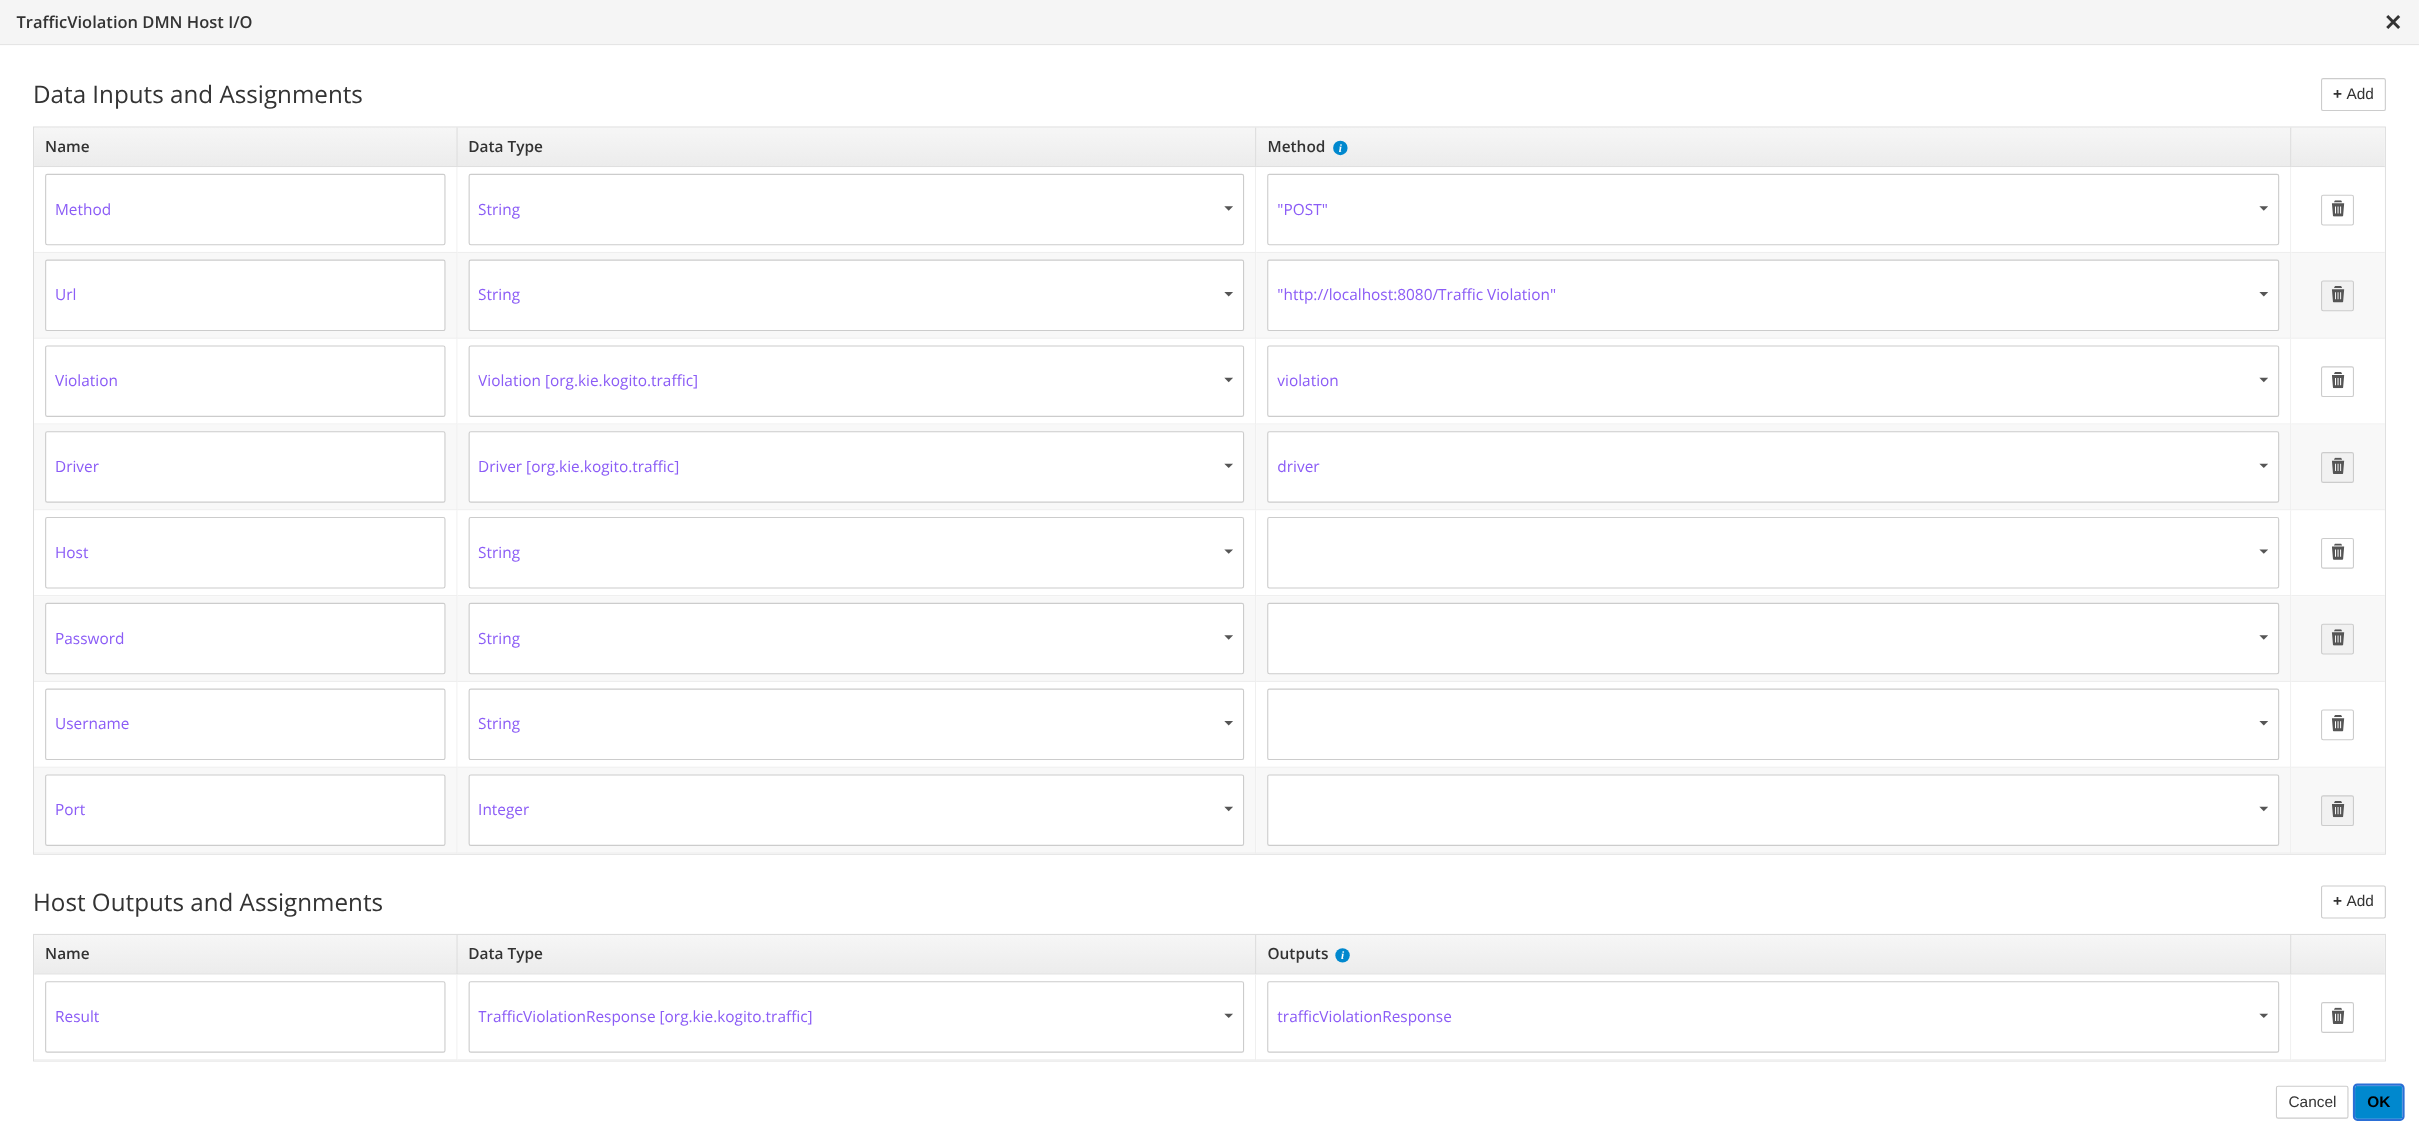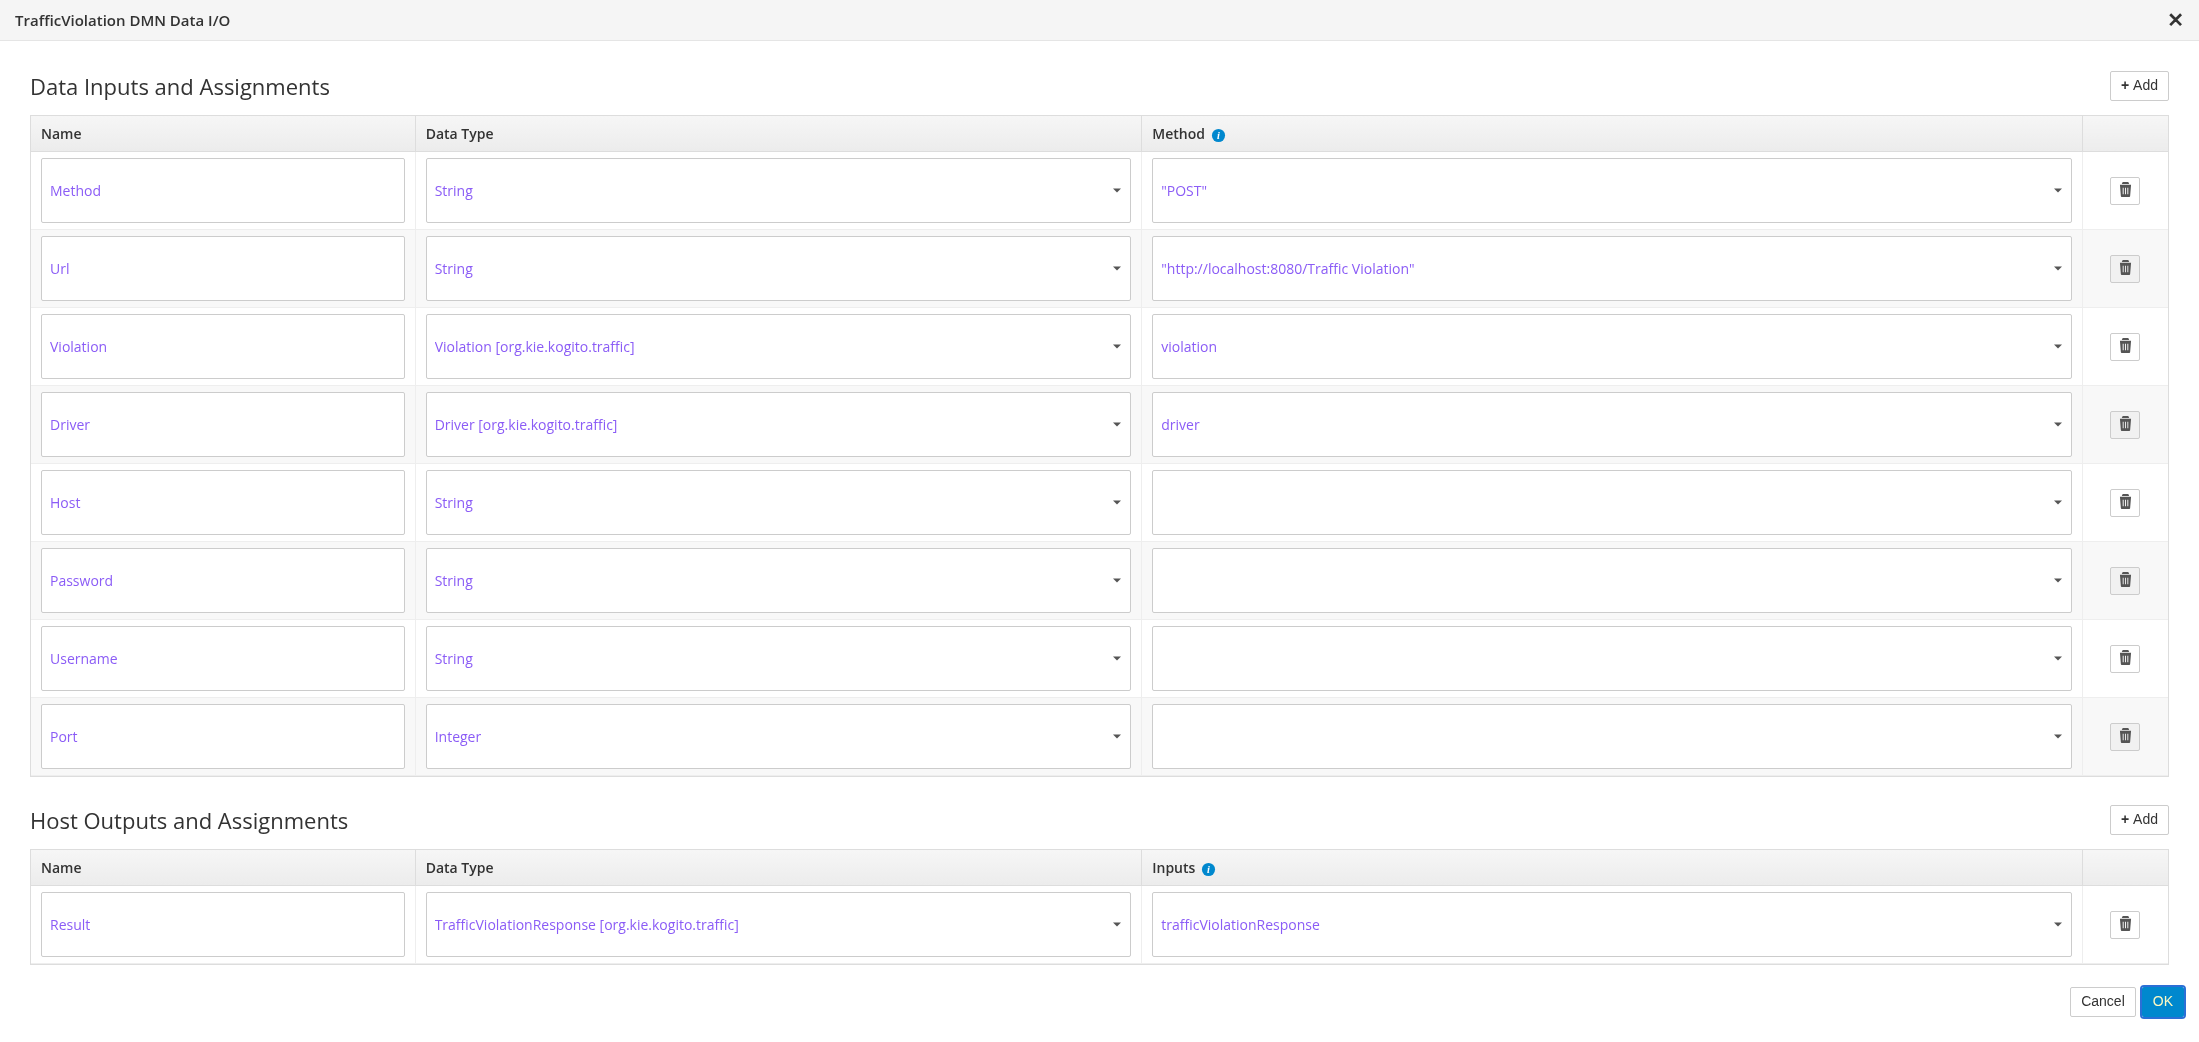--- a/index.html
+++ b/index.html
@@ -55,21 +55,22 @@
     border: 1px solid #ccc;
     background: #fff;
     color: #333;
     border-radius: 2px;
     cursor: pointer;
     line-height: 1.4;
   }
   .btn-primary {
     background: #0088ce;
     border-color: #0088ce;
-    color: #fef9c3;
+    color: #000000;
+    font-weight: bold;
   }
   .btn-primary.focused {
     outline: 2px solid #2b6fd6;
     outline-offset: 0;
   }
   .add-plus { font-weight: bold; margin-right: 4px; }
   .table {
     width: 100%;
     border: 1px solid #ddd;
     border-collapse: separate;
@@ -153,21 +154,21 @@
     display: flex;
     justify-content: flex-end;
     gap: 6px;
     align-items: center;
   }
 </style>
 </head>
 <body>
 
 <div class="modal-header">
-  <span class="modal-title">TrafficViolation DMN Data I/O</span>
+  <span class="modal-title">TrafficViolation DMN Host I/O</span>
   <span class="close-x">✕</span>
 </div>
 
 <div class="modal-body">
 
   <div class="section-head">
     <h2 class="section-title">Data Inputs and Assignments</h2>
     <button class="btn">
       <span class="add-plus">+</span>
         <span>Add</span>
@@ -346,21 +347,21 @@
         <span>Add</span>
     </button>
   </div>
 
   <table class="table">
     <thead>
       <tr class="thead-row">
         <th class="th col-name">Name</th>
         <th class="th col-type">Data Type</th>
         <th class="th col-src">
-          <span>Inputs</span>
+          <span>Outputs</span>
           <span class="info-icon">
             <svg viewBox="0 0 16 16">
                 <circle cx="8" cy="8" r="7" fill="currentColor"></circle>
                 <text x="8" y="12" text-anchor="middle" font-size="11" font-family="Georgia" font-style="italic" fill="#fff">i</text>
               </svg>
           </span>
         </th>
         <th class="th col-act"></th>
       </tr>
     </thead>

